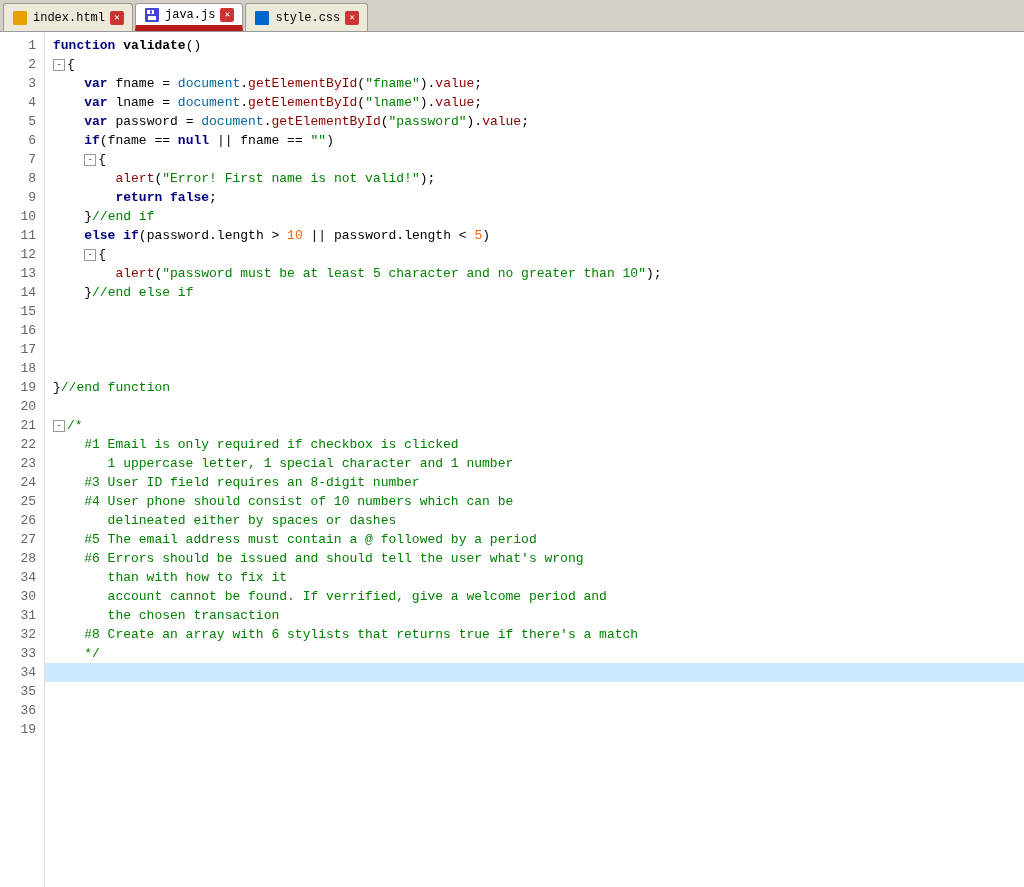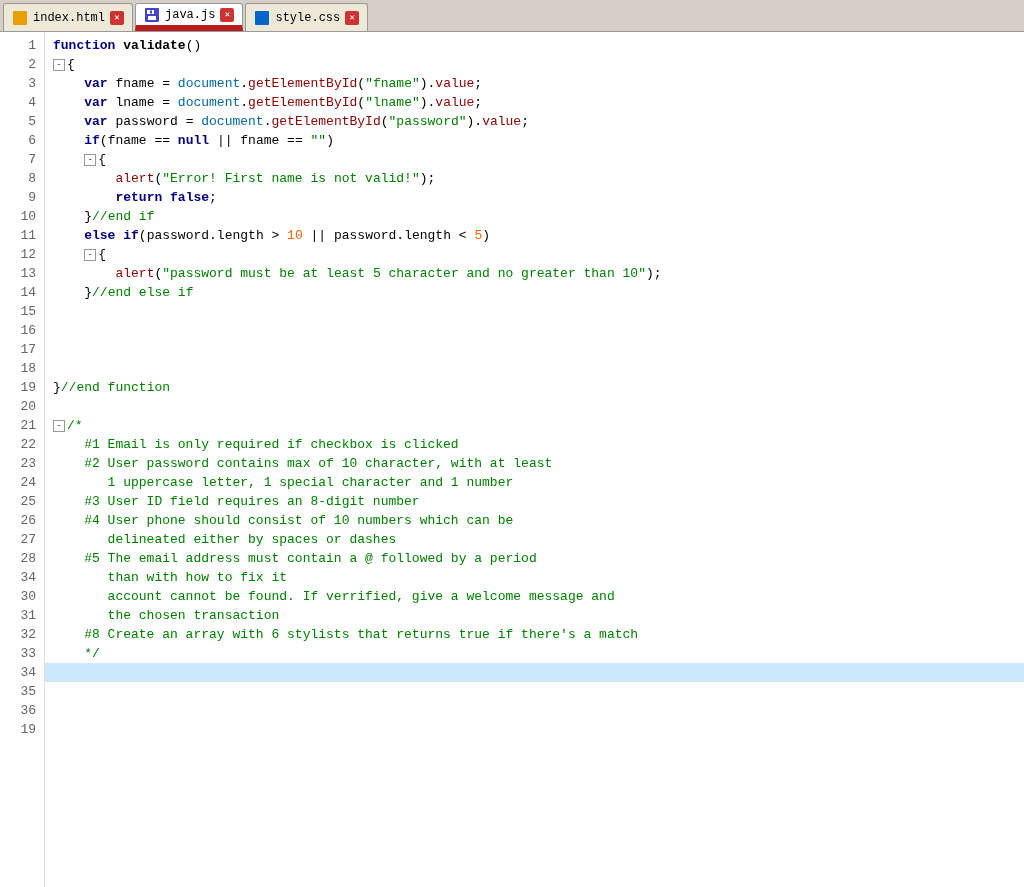--- a/index.html
+++ b/index.html
@@ -283,23 +283,20 @@
       <div class="code-line"><span class="plain"> </span></div>
 
       <div class="code-line">
         <span class="fold-btn">-</span><span class="comment">/*</span>
       </div>
 
       <div class="code-line">
         <span class="comment">    #1 Email is only required if checkbox is clicked</span>
       </div>
 
-      <div class="code-line">
-        <span class="comment">    #2 User password contains max of 10 character, with at least</span>
-      </div>
 
       <div class="code-line">
         <span class="comment">       1 uppercase letter, 1 special character and 1 number</span>
       </div>
 
       <div class="code-line">
         <span class="comment">    #3 User ID field requires an 8-digit number</span>
       </div>
 
       <div class="code-line">
@@ -308,28 +305,31 @@
 
       <div class="code-line">
         <span class="comment">       delineated either by spaces or dashes</span>
       </div>
 
       <div class="code-line">
         <span class="comment">    #5 The email address must contain a @ followed by a period</span>
       </div>
 
 
+      <div class="code-line">
+        <span class="comment">    #6 Errors should be issued and should tell the user what's wrong</span>
+      </div>
 
       <div class="code-line">
         <span class="comment">       than with how to fix it</span>
       </div>
 
 
       <div class="code-line">
-        <span class="comment">       account cannot be found. If verrified, give a welcome message and</span>
+        <span class="comment">       account cannot be found. If verrified, give a welcome period and</span>
       </div>
 
       <div class="code-line">
         <span class="comment">       the chosen transaction</span>
       </div>
 
       <div class="code-line">
         <span class="comment">    #8 Create an array with 6 stylists that returns true if there's a match</span>
       </div>
 

